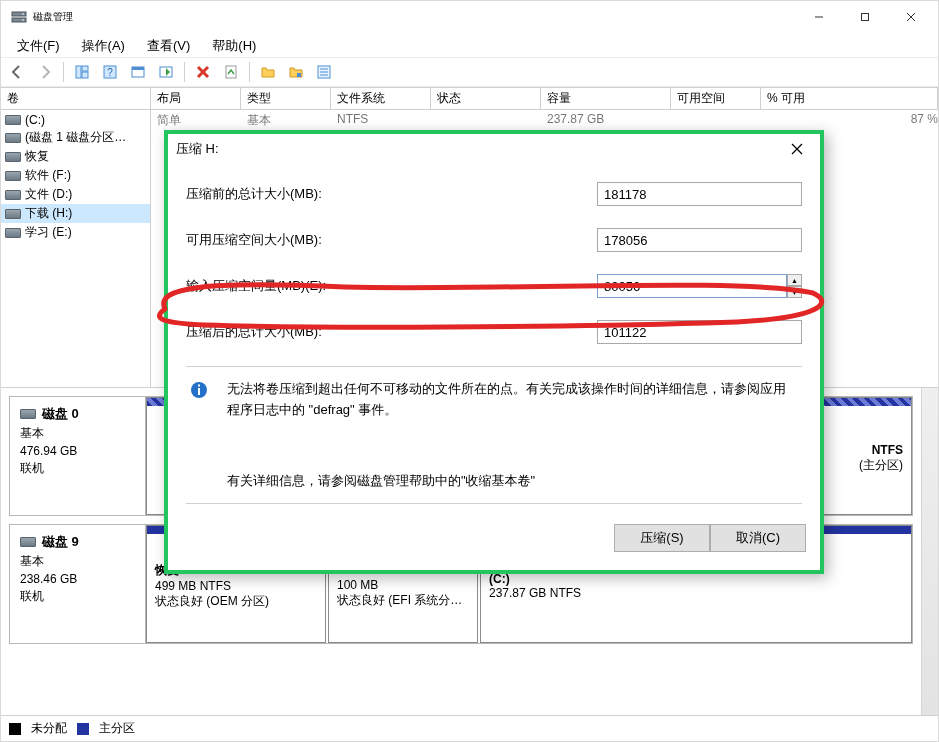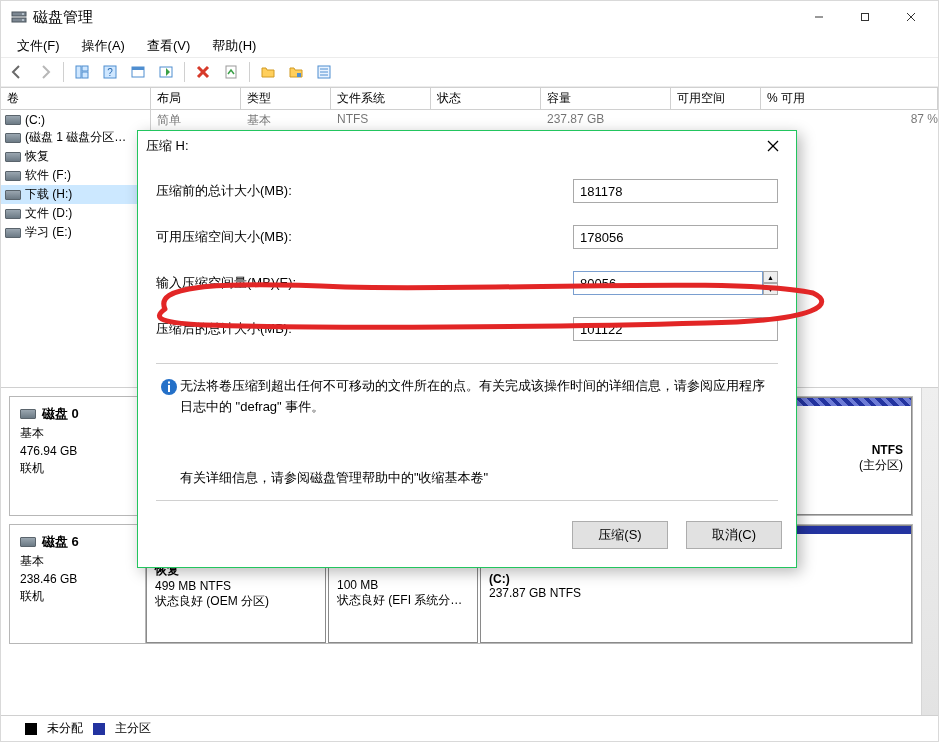--- a/index.html
+++ b/index.html
@@ -2,21 +2,21 @@
 <html><head>
 <meta charset="utf-8">
 <style>
 * { box-sizing: border-box; margin: 0; padding: 0; font-family: "Microsoft YaHei", "Segoe UI", Tahoma, sans-serif; }
 body { background: #fff; font-size: 12px; color: #000; width: 939px; height: 742px; overflow: hidden; position: relative; }
 
 
 .main-win { width: 939px; height: 742px; border: 1px solid #d9d9d9; background: #fff; position: relative; display: flex; flex-direction: column; }
 .titlebar { height: 32px; display: flex; align-items: center; padding: 0 4px; }
 .titlebar .app-icon { width: 16px; height: 16px; margin: 0 6px; display:inline-block;}
-.titlebar .title { font-size: 15px; flex: 0 0 auto; }
+.titlebar .title { font-size: 10px; flex: 0 0 auto; }
 .titlebar .spacer { flex: 1; }
 .win-btn { width: 46px; height: 32px; display: flex; align-items: center; justify-content: center; color: #555; }
 .win-btn svg { width: 10px; height: 10px; }
 
 
 .menubar { height: 24px; display: flex; align-items: center; padding: 2px 8px 0 8px; font-size: 13px; }
 .menu-item { padding: 2px 8px; margin-right: 6px; }
 
 
 .toolbar { height: 30px; border-top: 1px solid #ececec; border-bottom: 1px solid #ececec; display: flex; align-items: center; padding: 0 4px; gap: 4px; }
@@ -44,44 +44,44 @@
 .disk-row { border:1px solid #b7b7b7; margin:8px; display:flex; height:120px;}
 .disk-info { width:136px; border-right:1px solid #b7b7b7; padding:8px 10px; }
 .disk-info .disk-name { font-weight:bold; display:flex; align-items:center; gap:6px; font-size:13px;}
 .disk-info .line { font-size:12px; margin-top:2px;}
 .disk-parts { flex:1; display:flex; gap:2px; padding:0;}
 .part { border:1px solid #8a8a8a; margin:0; padding:6px 8px; display:flex; flex-direction:column; justify-content:center; font-size:12px; position:relative; overflow:hidden;}
 .part .bar { position:absolute; left:0; top:0; right:0; height:8px; background:#2333a0;}
 .part.hatched .bar { background: repeating-linear-gradient(45deg,#2333a0,#2333a0 4px,#6d7bd6 4px,#6d7bd6 8px);}
 .part .ptitle { font-weight:bold; margin-top:4px;}
 
-.legend { border-top:1px solid #d0d0d0; padding:4px 24px; display:flex; gap:10px; align-items:center; font-size:12px;}
+.legend { border-top:1px solid #d0d0d0; padding:4px 8px; display:flex; gap:10px; align-items:center; font-size:12px;}
 .legend .sw { width:12px; height:12px; display:inline-block;}
 .scrollbar-fake { width:17px; background: linear-gradient(#efefef,#e3e3e3); border-left:1px solid #d6d6d6;}
 
 
 .dialog-overlay { position:absolute; left:0; top:0; right:0; bottom:0;}
-.dialog { position:absolute; left:137px; top:130px; width:660px; background:#fff; border:1px solid #22c55e; box-shadow: 4px 4px 14px rgba(0,0,0,.28); }
+.dialog { position:absolute; left:164px; top:130px; width:660px; background:#fff; border:4px solid #22c55e; box-shadow: 4px 4px 14px rgba(0,0,0,.28); }
 .dlg-title { height:30px; display:flex; align-items:center; padding:0 8px; font-size:13px;}
 .dlg-title .spacer{flex:1;}
 .dlg-close { width:30px; height:28px; display:flex; align-items:center; justify-content:center;}
 .dlg-body { padding: 18px 18px 8px 18px; }
 .dlg-row { display:flex; align-items:center; margin-bottom:22px; font-size:13px;}
 .dlg-row .lab { width: 420px;}
 .dlg-row .val { flex:1;}
 .ro-input { width: 205px; height:24px; border:1px solid #a9a9a9; background:#fff; padding:2px 6px; font-size:13px; display:flex; align-items:center;}
 .spin-wrap { display:flex; width:205px;}
 .spin-wrap input { flex:1; height:24px; border:1px solid #7a9fd0; padding:2px 6px; font-size:13px; outline:none;}
 .spin-btns { display:flex; flex-direction:column; width:16px;}
 .spin-btns button { flex:1; border:1px solid #a9a9a9; background:#efefef; font-size:7px; line-height:1; padding:0;}
-.info-row { display:flex; gap:2px; font-size:13px; margin: 6px 4px 10px 4px;}
+.info-row { display:flex; gap:19px; font-size:13px; margin: 6px 4px 10px 4px;}
 .info-row .info-icon { width:18px; height:18px; flex:0 0 auto; margin-top:2px;}
 .info-text { line-height:1.6;}
 .dlg-sep { border-top:1px solid #d0d0d0; margin: 12px 0;}
-.dlg-footer { display:flex; justify-content:flex-end; gap:18px; padding: 0 14px 18px 10px;}
+.dlg-footer { display:flex; justify-content:flex-end; padding: 0 14px 18px 10px;}
 .dlg-btn { min-width:96px; height:28px; border:1px solid #adadad; background:#e1e1e1; font-size:13px; padding: 0 14px;}
 
 
 .red-mark{ position:absolute; left:145px; top:275px; width:686px; height:58px; pointer-events:none;}
 .red-mark svg{width:100%; height:100%;}
 </style>
 </head>
 <body>
 
 <div class="main-win">
@@ -210,27 +210,27 @@
               <span>(磁盘 1 磁盘分区…</span>
             </div>
           <div class="tree-item">
               <span class="vol-icon"></span>
               <span>恢复</span>
             </div>
           <div class="tree-item">
               <span class="vol-icon"></span>
               <span>软件 (F:)</span>
             </div>
+          <div class="tree-item">
+              <span class="vol-icon"></span>
+              <span>文件 (D:)</span>
+            </div>
           <div class="tree-item sel">
               <span class="vol-icon"></span>
               <span>下载 (H:)</span>
-            </div>
-          <div class="tree-item">
-              <span class="vol-icon"></span>
-              <span>文件 (D:)</span>
             </div>
           <div class="tree-item">
               <span class="vol-icon"></span>
               <span>学习 (E:)</span>
             </div>
         </div>
       </div>
 
       <div class="listview">
         <div class="lv-header">
@@ -276,21 +276,21 @@
             <div class="ptitle" style="text-align:right;">NTFS</div>
             <div style="text-align:right;">(主分区)</div>
           </div>
         </div>
       </div>
 
       <div class="disk-row">
         <div class="disk-info">
           <div class="disk-name">
                 <span class="vol-icon"></span>
-                <span>磁盘 6</span>
+                <span>磁盘 9</span>
               </div>
           <div class="line">基本</div>
           <div class="line">238.46 GB</div>
           <div class="line">联机</div>
         </div>
         <div class="disk-parts">
           <div class="part" style="flex:0 0 180px;">
             <div class="bar"></div>
             <div class="ptitle">恢复</div>
             <div>499 MB NTFS</div>

